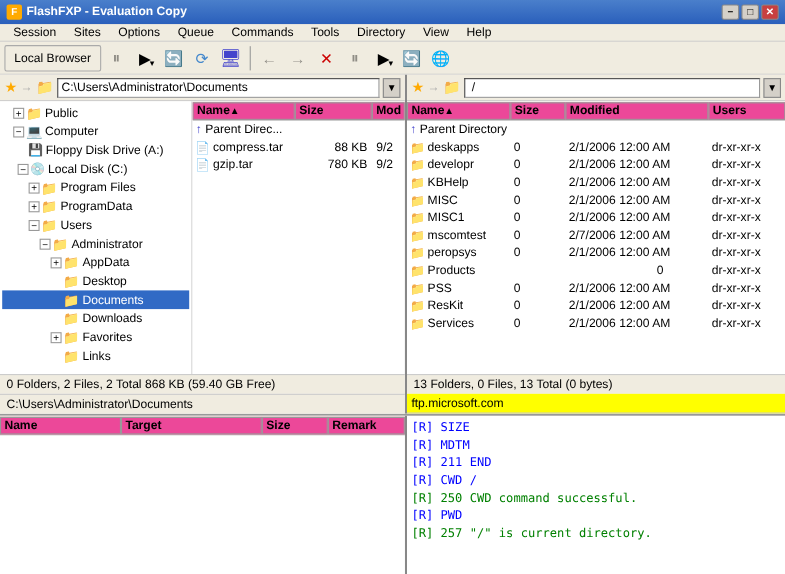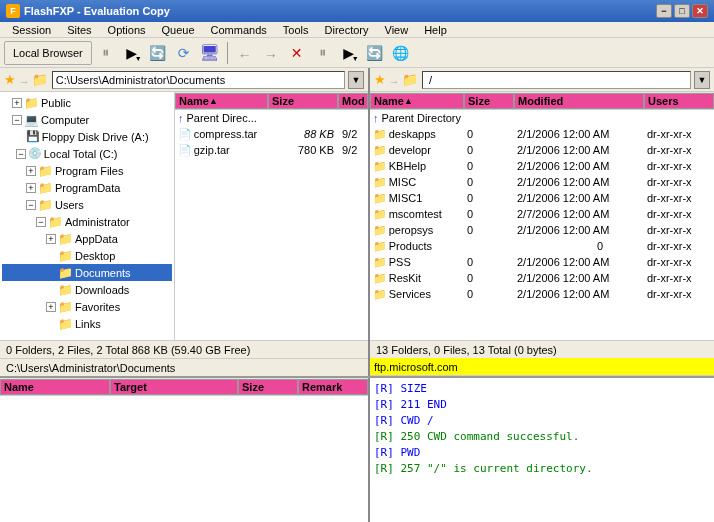--- a/index.html
+++ b/index.html
@@ -338,21 +338,21 @@
         </div>
         <div class="tree-item">
           <span style="display:inline-block;width:24px;"></span>
           <span class="drive-icon">💾</span>
           <span>Floppy Disk Drive (A:)</span>
         </div>
         <div class="tree-item">
           <span style="display:inline-block;width:14px;"></span>
           <span class="tree-expand">−</span>
           <span class="drive-icon">💿</span>
-          <span>Local Total (C:)</span>
+          <span>Local Disk (C:)</span>
         </div>
         <div class="tree-item">
           <span style="display:inline-block;width:14px;"></span>
           <span style="display:inline-block;width:10px;"></span>
           <span class="tree-expand">+</span>
           <span class="folder-icon">📁</span>
           <span>Program Files</span>
         </div>
         <div class="tree-item">
           <span style="display:inline-block;width:14px;"></span>
@@ -422,21 +422,21 @@
 
         <div class="file-row">
           <span style="padding-left:3px;color:#4444cc;font-weight:bold;">↑</span>
           <span style="flex:1;padding-left:3px;">Parent Direc...</span>
           <span class="col-size"></span>
           <span class="col-mod"></span>
         </div>
         <div class="file-row">
           <span style="padding-left:3px;">📄</span>
           <span style="flex:1;padding-left:2px;">compress.tar</span>
-          <span class="col-size" style="text-align:right;padding-right:4px;font-style:italic;">88 KB</span>
+          <span class="col-size" style="text-align:right;padding-right:4px;">88 KB</span>
           <span class="col-mod">9/2</span>
         </div>
         <div class="file-row">
           <span style="padding-left:3px;">📄</span>
           <span style="flex:1;padding-left:2px;">gzip.tar</span>
           <span class="col-size" style="text-align:right;padding-right:4px;">780 KB</span>
           <span class="col-mod">9/2</span>
         </div>
       </div>
     </div>
@@ -572,19 +572,20 @@
       <div class="t-col-name col-header-btn">Name</div>
       <div class="t-col-target col-header-btn">Target</div>
       <div class="t-col-size col-header-btn">Size</div>
       <div class="t-col-remark col-header-btn">Remark</div>
     </div>
     <div style="flex:1;background:white;"></div>
   </div>
 
   <div class="log-pane">
     <div class="log-line log-blue">[R]  SIZE</div>
+    <div class="log-line log-blue">[R]  MDTM</div>
     <div class="log-line log-blue">[R] 211 END</div>
     <div class="log-line log-blue">[R] CWD /</div>
     <div class="log-line log-green">[R] 250 CWD command successful.</div>
     <div class="log-line log-blue">[R] PWD</div>
     <div class="log-line log-green">[R] 257 "/" is current directory.</div>
   </div>
 </div>
 
 </body></html>

